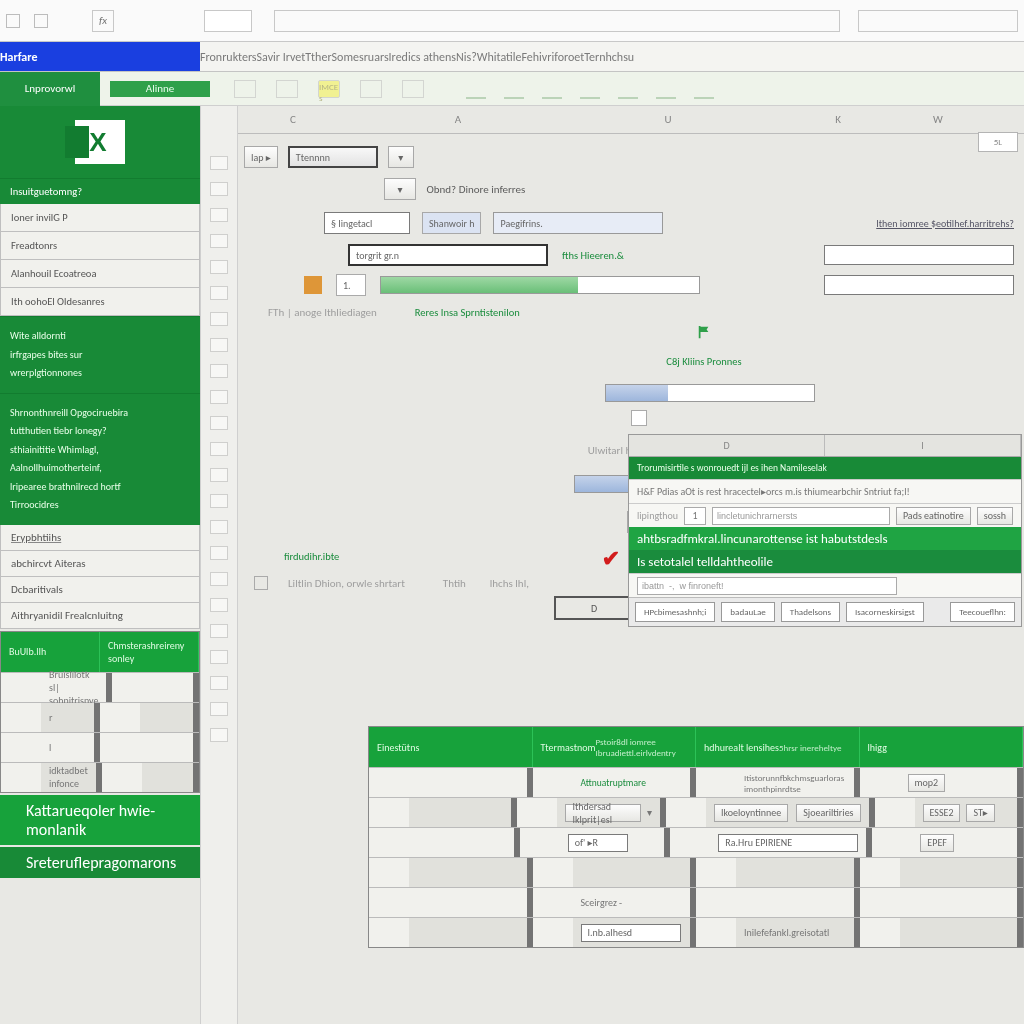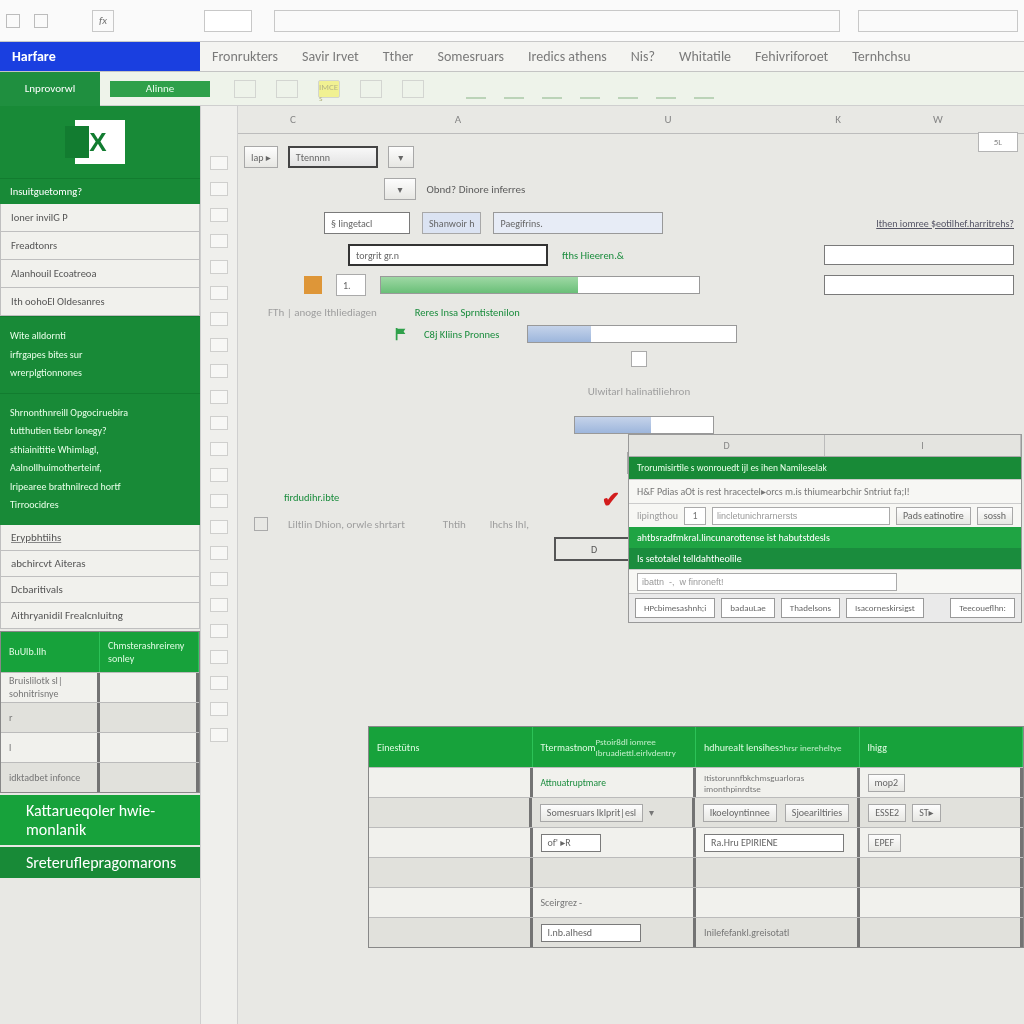--- a/index.html
+++ b/index.html
@@ -9,21 +9,21 @@
   .top-thin { height: 42px; background: #fafafa; border-bottom: 1px solid #c8c8c8; display: flex; align-items: center; gap: 12px; padding: 0 6px; }
   .top-thin .qat { display:flex; gap:14px; padding-right: 24px;}
   .top-thin .qat span { width:14px; height:14px; border:1px solid #888; display:inline-block; opacity:.55;}
   .top-thin .fx-row { display:flex; align-items:center; border:1px solid #c8c8c8; height:22px; margin-left:8px; padding:0 6px; font-style:italic; color:#777;}
   .top-thin .cell-ref { width:48px; border:1px solid #c8c8c8; height:22px; padding:0 4px; color:#888; margin-left: 78px;}
   .top-thin .name-box { flex:1; height:22px; border:1px solid #c8c8c8; margin-left:10px;}
   .top-thin .end-blank { width:160px; height:22px; border:1px solid #c8c8c8; margin-left:6px;}
 
   
   .ribbon-tabs { display:flex; height:30px; align-items:stretch; background:#f4f4f1; border-bottom:1px solid #c4c4c4; }
-  .ribbon-tabs .tab { padding:0 12px; display:flex; align-items:center; font-size:14px; color:#7a7a7a; cursor:pointer; }
+  .ribbon-tabs .tab { padding:0 0; display:flex; align-items:center; font-size:12px; color:#7a7a7a; cursor:pointer; }
   .tab.active-blue { background:#1a3fe0; color:#fff; width:200px; font-weight:600; } 
 
   
   .subribbon { height:34px; background:#eef3ea; display:flex; align-items:center; gap:10px; padding:0 0 0 0; border-bottom:1px solid #cfcfcf;}
   .subribbon .file-tab { height:34px; width:100px; background:#1f8f3f; color:#fff; display:flex; align-items:center; justify-content:center; font-size:11px;}
   .subribbon .sub-tab2 { height:16px; width:100px; background:#2fa04a; color:#eafdee; display:flex; align-items:center; justify-content:center; font-size:11px;}
   .subribbon .icon-group { display:flex; gap:20px; padding-left:14px; align-items:center;}
   .subribbon .icon-group span { width:22px; height:18px; display:inline-block; border:1px solid #b8b8b8; opacity:.5; }
   .subribbon .yellow-chip { background:#f5f13c; border:1px solid #c3bd2a; border-radius:2px; width:56px; height:20px; display:inline-flex; align-items:center; justify-content:center; color:#7b7720; font-size:9px;}
   .subribbon .mini-icons { display:flex; gap:18px; padding-left:32px; align-items:center; }
@@ -74,30 +74,30 @@
   .tiny-box { width:80px; height:24px; border:2px solid #555; display:inline-flex; align-items:center; justify-content:center; font-size:10px; color:#555;}
 
   
   .inset-panel { border:1px solid #999; background:#f7f7f4; }
   .inset-panel .hdr-cells { display:flex; height:22px; border-bottom:1px solid #aaa;}
   .inset-panel .hdr-cells div { flex:1; text-align:center; background:#e4e4e0; border-right:1px solid #bbb; color:#888; font-size:10px; line-height:22px;}
   .inset-panel .msg-bar { height:22px; background:#188a37; color:#eaffea; font-size:9.5px; padding:0 8px; display:flex; align-items:center;}
   .inset-panel .row { height:24px; border-top:1px solid #ccc; padding:0 8px; display:flex; align-items:center; gap:6px; color:#777; font-size:10px;}
   .inset-panel .num-chip { width:22px; height:18px; border:1px solid #aaa; background:#fff; text-align:center; line-height:16px; font-size:10px;}
   .inset-panel .wide-inp { flex:1; height:18px; border:1px solid #aaa; background:#fff; padding:0 4px; font-size:9px; color:#999;}
-  .inset-panel .green-strip { background:#1fa443; color:#fff; font-size:10px; padding:4px 8px;}
+  .inset-panel .green-strip { background:#1fa443; color:#fff; font-size:13px; padding:4px 8px;}
   .inset-panel .btn-row { display:flex; gap:6px; padding:4px 6px; background:#eaeaea; border-top:1px solid #bbb;}
   .inset-panel .btn-row .b { flex:0 0 auto; height:20px; border:1px solid #999; background:#fff; padding:0 8px; font-size:9px; color:#666; line-height:18px;}
 
   
   .lower-grid { border:1px solid #888; }
   .lower-grid .ghdr { display:flex; background:#17a23b; height:40px;}
   .lower-grid .ghdr div { flex:1; border-right:1px solid #2cc257; color:#dffbe2; font-size:10px; padding:4px 8px; display:flex; align-items:center;}
   .lower-grid .grow { display:flex; height:30px; border-top:1px solid #bbb; background:#f1f1ed;}
-  .lower-grid .grow div { flex:1; border-right:3px solid #737373; padding:0 8px; display:flex; align-items:center; color:#777; font-size:10px;}
+  .lower-grid .grow div { flex:1; border-right:6px solid #737373; padding:0 8px; display:flex; align-items:center; color:#777; font-size:10px;margin-left:40px;}
   .lower-grid .grow.shaded div { background:#e1e1dc;}
   svg.icon { width:14px; height:14px; }
 </style>
 </head>
 <body>
 
 <div class="top-thin">
   <div class="qat">
     <span></span>
     <span></span>
@@ -269,21 +269,21 @@
             <div class="fill" style="width:62%;"></div>
           </div>
         <div class="field" style="width:190px; height:20px; margin-left:auto;"></div>
       </div>
 
       <div style="margin:10px 0 0 24px; display:flex; gap:22px; align-items:center;">
         <span class="ghost">FTh | anoge Ithliediagen</span>
         <span class="green-txt" style="margin-left:16px;">Reres Insa Sprntistenilon</span>
       </div>
 
-      <div style="margin:6px 0 0 150px; display:flex; gap:16px; align-items:center;">
+      <div style="margin:6px 0 0 150px; display:flex; gap:16px; align-items:center;flex-direction:column;">
         <svg class="icon" viewBox="0 0 16 16">
             <path fill="#2fa04a" d="M2 1h2v14H2zM4 2h9l-2 3 2 3H4z"></path>
           </svg>
         <span class="green-txt">C8j Kliins Pronnes</span>
         <div class="progress-bar blue" style="width:210px; margin-left:12px;">
             <div class="fill" style="width:30%;"></div>
           </div>
       </div>
 
       <div style="margin:8px 0 0 20px; display:flex; gap:18px; align-items:center;flex-direction:column;">
@@ -362,21 +362,21 @@
         <div>
             <span style="font-size:9px;">Itistorunnfbkchmsguarloras imonthpinrdtse</span>
           </div>
         <div>
             <span class="mini-btn" style="height:18px;">mop2</span>
           </div>
       </div>
       <div class="grow shaded">
         <div></div>
         <div>
-          <span class="mini-btn" style="height:18px;">Somesruars Iklprit|esl</span>
+          <span class="mini-btn" style="height:18px;">Ithdersad Iklprit|esl</span>
           <span style="margin-left:6px;">▾</span>
         </div>
         <div style="gap:8px;">
           <span class="mini-btn" style="height:18px;">Ikoeloyntinnee</span>
           <span class="mini-btn" style="height:18px;">Sjoeariltiries</span>
         </div>
         <div style="gap:6px;">
           <span class="mini-btn" style="height:18px;">ESSE2</span>
           <span class="mini-btn" style="height:18px;">ST▸</span>
         </div>

